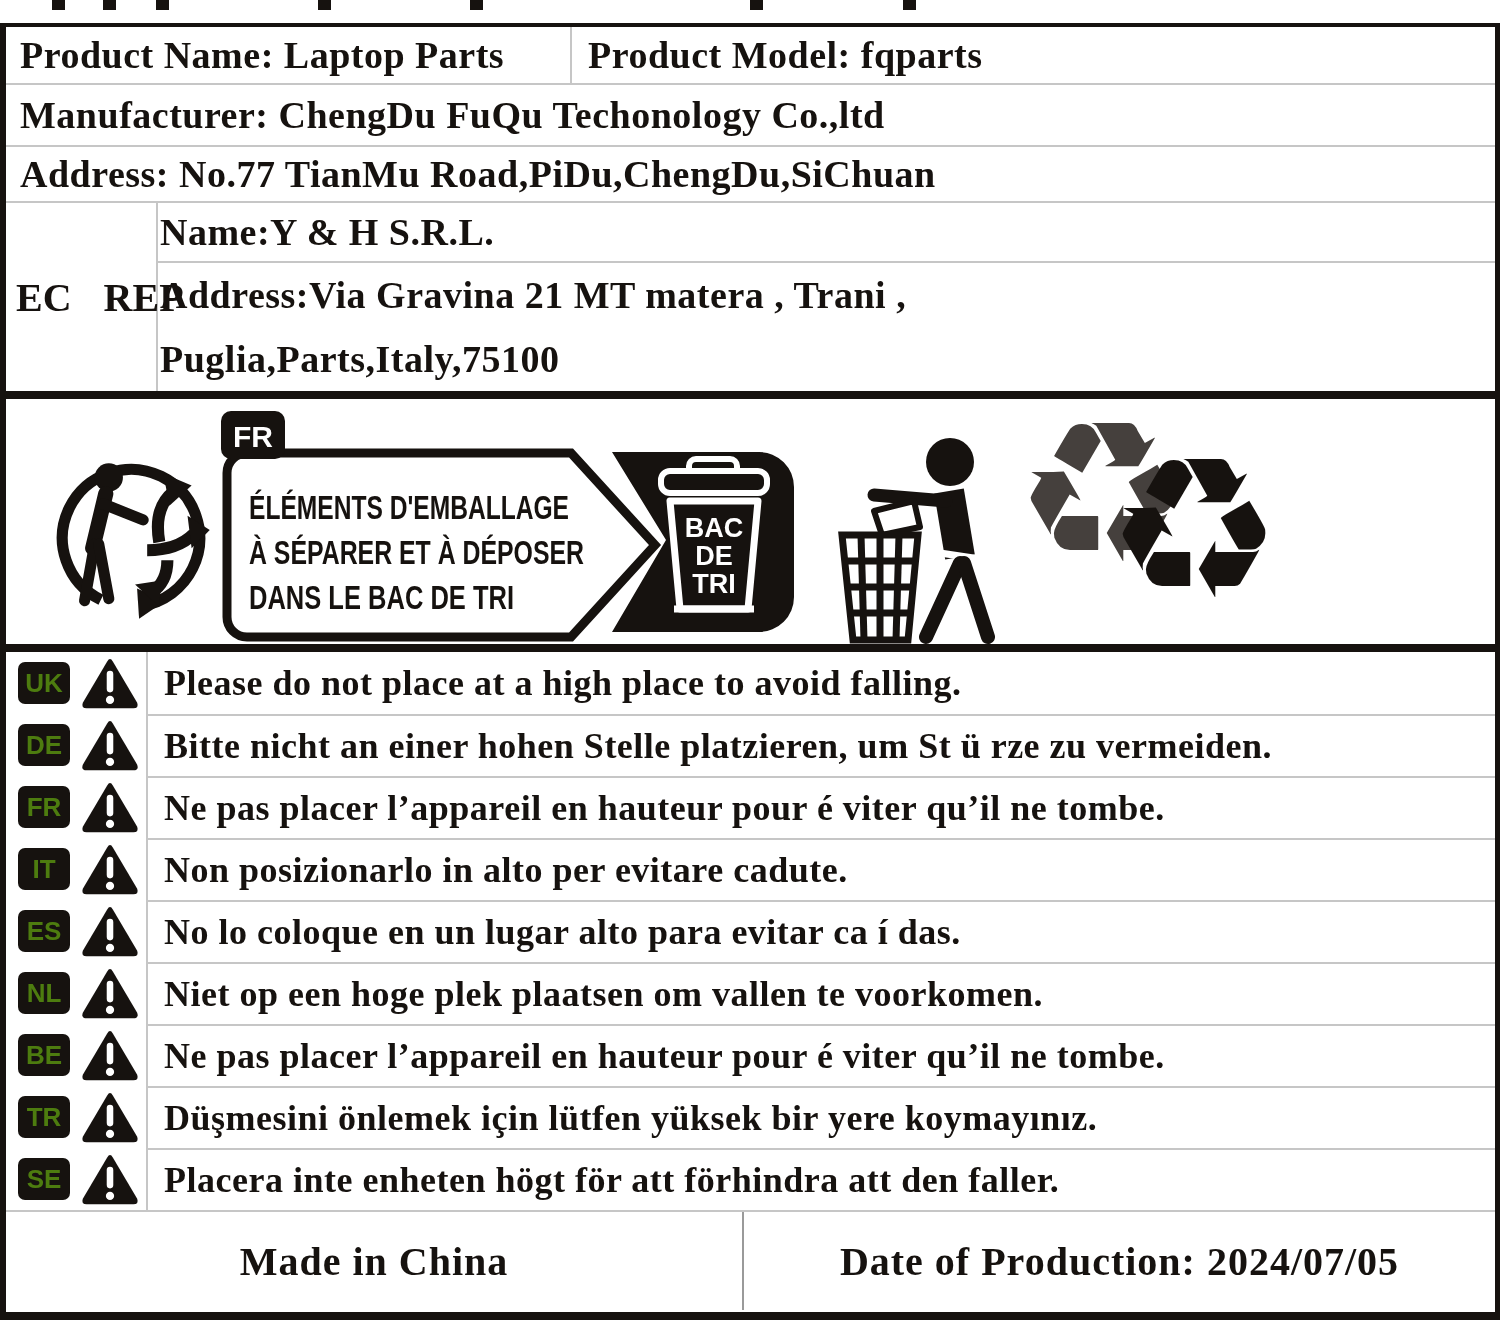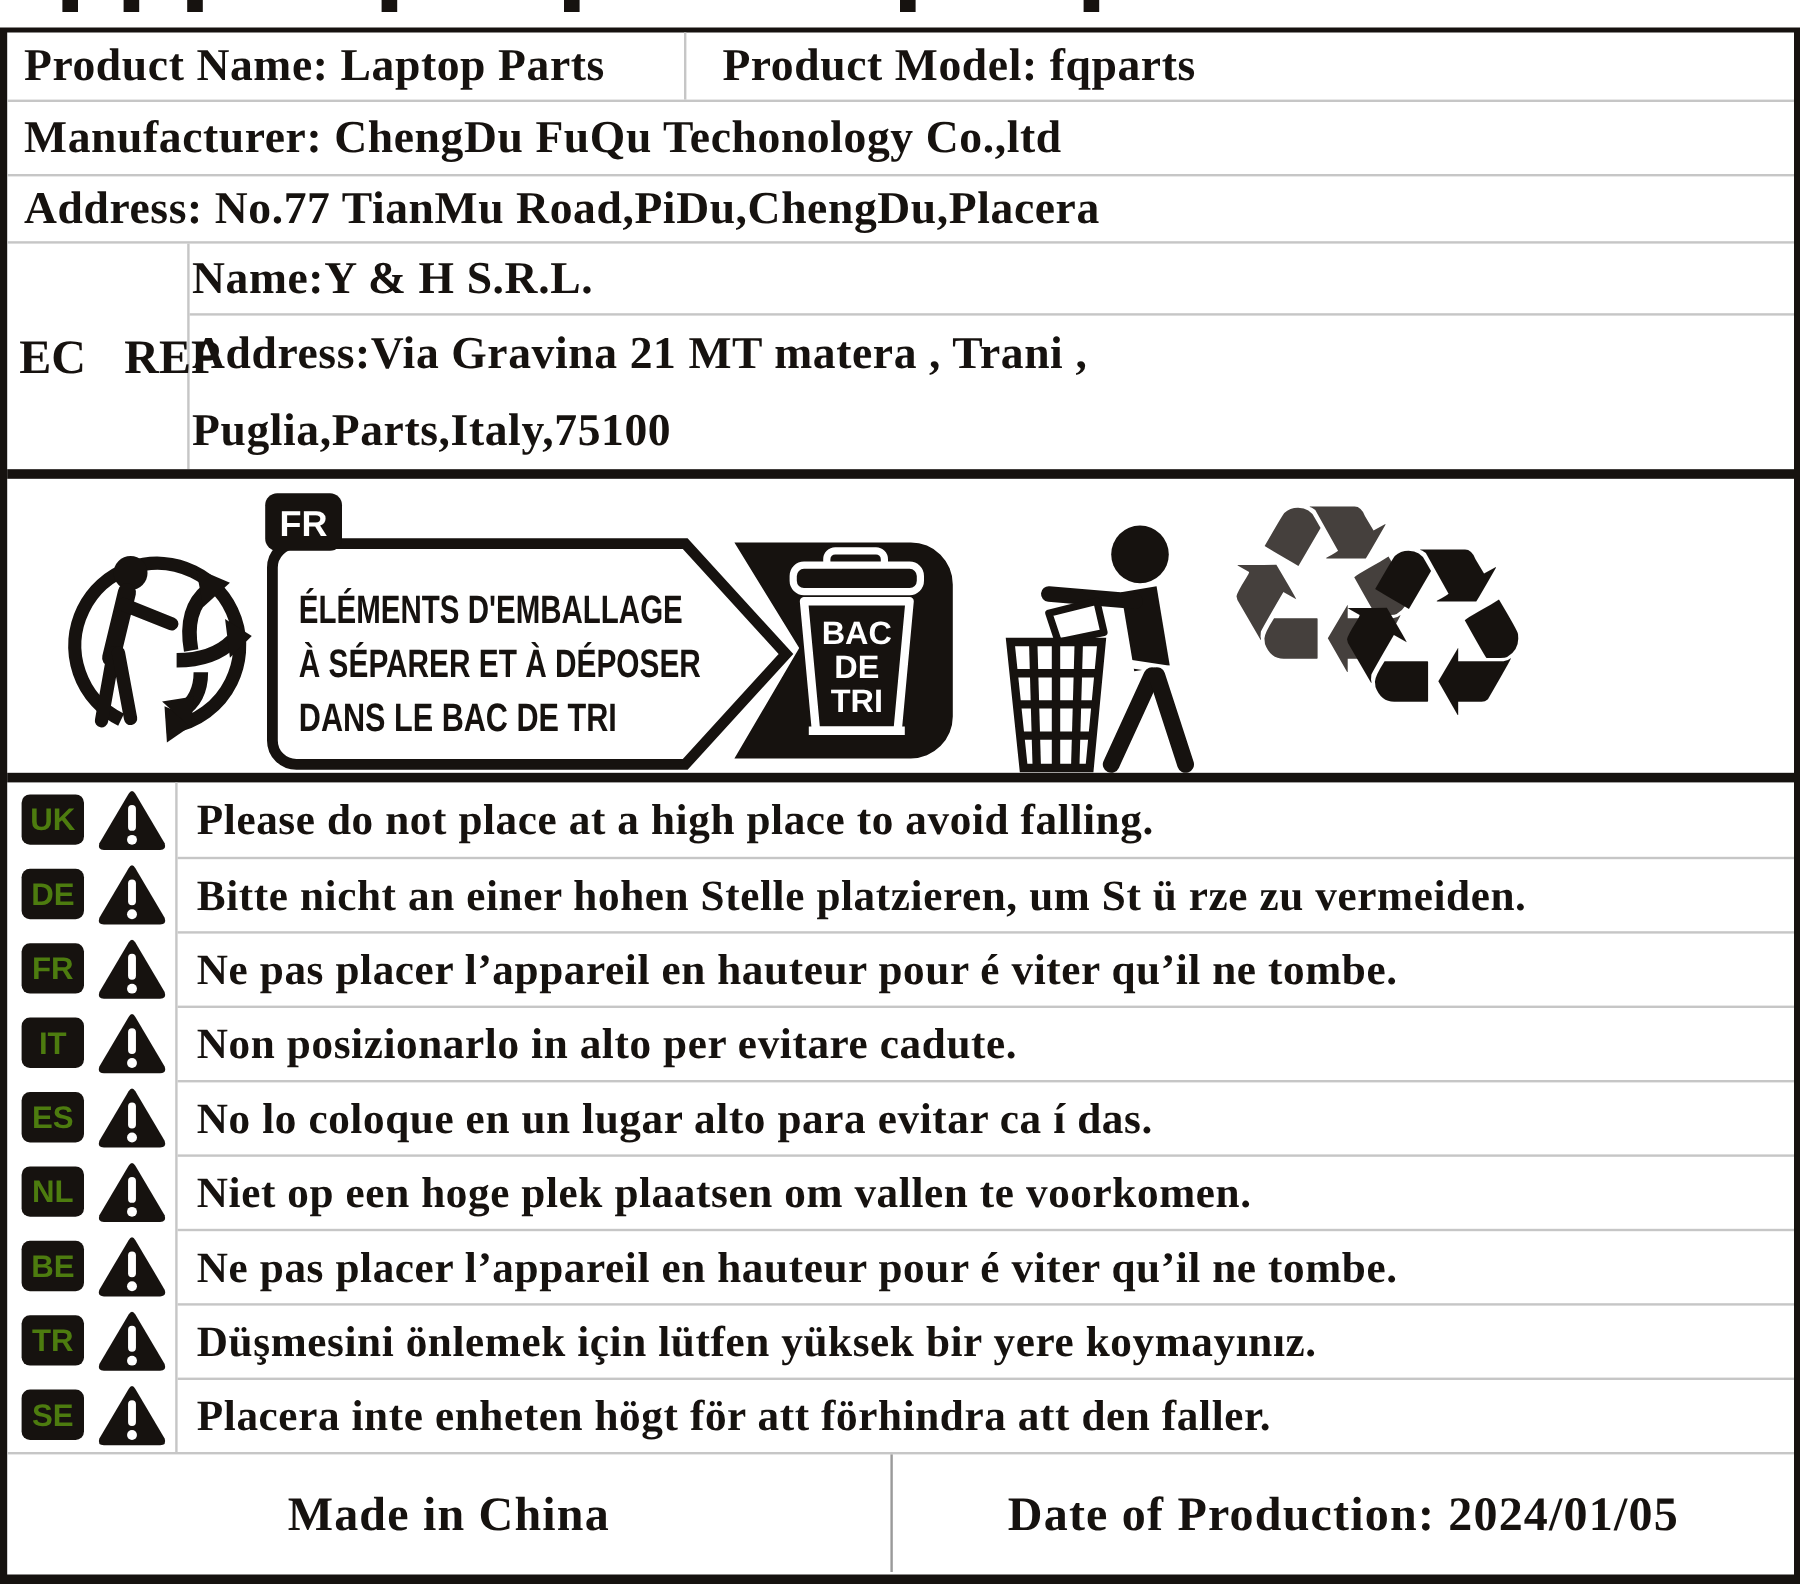--- a/index.html
+++ b/index.html
@@ -23,21 +23,21 @@
     border-bottom:12px solid var(--ink);
     background:#fff;
     display:flex; flex-direction:column;
   }
 
   
   .header{height:364px; display:flex; flex-direction:column; font-weight:bold;}
   .hcell{display:flex;align-items:center;padding-left:14px;font-size:38px;letter-spacing:.5px;white-space:nowrap;}
   .h-row1{height:58px;display:flex;border-bottom:2px solid var(--line);}
   .h-name{width:566px;border-right:2px solid var(--line);}
-  .h-model{flex:1;padding-left:30px;}
+  .h-model{flex:1;padding-left:16px;}
   .h-row2{height:62px;border-bottom:2px solid var(--line);}
   .h-row3{height:56px;border-bottom:2px solid var(--line);}
   .ec{flex:1;display:flex;}
   .ec-label{width:152px;border-right:2px solid var(--line);display:flex;align-items:center;padding-left:10px;font-size:40px;word-spacing:22px;white-space:nowrap;}
   .ec-rows{flex:1;display:flex;flex-direction:column;}
   .ec-name{height:60px;border-bottom:2px solid var(--line);}
   .ec-a1{height:64px;}
   .ec-a2{flex:1;}
   .ec-rows .hcell{padding-left:2px;}
 
@@ -82,21 +82,21 @@
 </div>
 
 <div class="label">
 
   <div class="header">
     <div class="h-row1">
       <div class="hcell h-name">Product Name: Laptop Parts</div>
       <div class="hcell h-model">Product Model: fqparts</div>
     </div>
     <div class="h-row2 hcell">Manufacturer: ChengDu FuQu Techonology Co.,ltd</div>
-    <div class="h-row3 hcell">Address: No.77 TianMu Road,PiDu,ChengDu,Placera</div>
+    <div class="h-row3 hcell">Address: No.77 TianMu Road,PiDu,ChengDu,SiChuan</div>
     <div class="ec">
       <div class="ec-label">EC REP</div>
       <div class="ec-rows">
         <div class="ec-name hcell">Name:Y &amp; H S.R.L.</div>
         <div class="ec-a1 hcell">Address:Via Gravina 21 MT matera , Trani ,</div>
         <div class="ec-a2 hcell">Puglia,Parts,Italy,75100</div>
       </div>
     </div>
   </div>
 
@@ -273,16 +273,16 @@
             <circle cx="32" cy="47" r="4.4" fill="#fff"></circle>
           </svg>
       </div>
       <div class="warn-text">Placera inte enheten högt för att förhindra att den faller.</div>
     </div>
 
   </div>
 
   <div class="footer">
     <div class="f-left">Made in China</div>
-    <div class="f-right">Date of Production: 2024/01/05</div>
+    <div class="f-right">Date of Production: 2024/07/05</div>
   </div>
 
 </div>
 
 </body></html>

